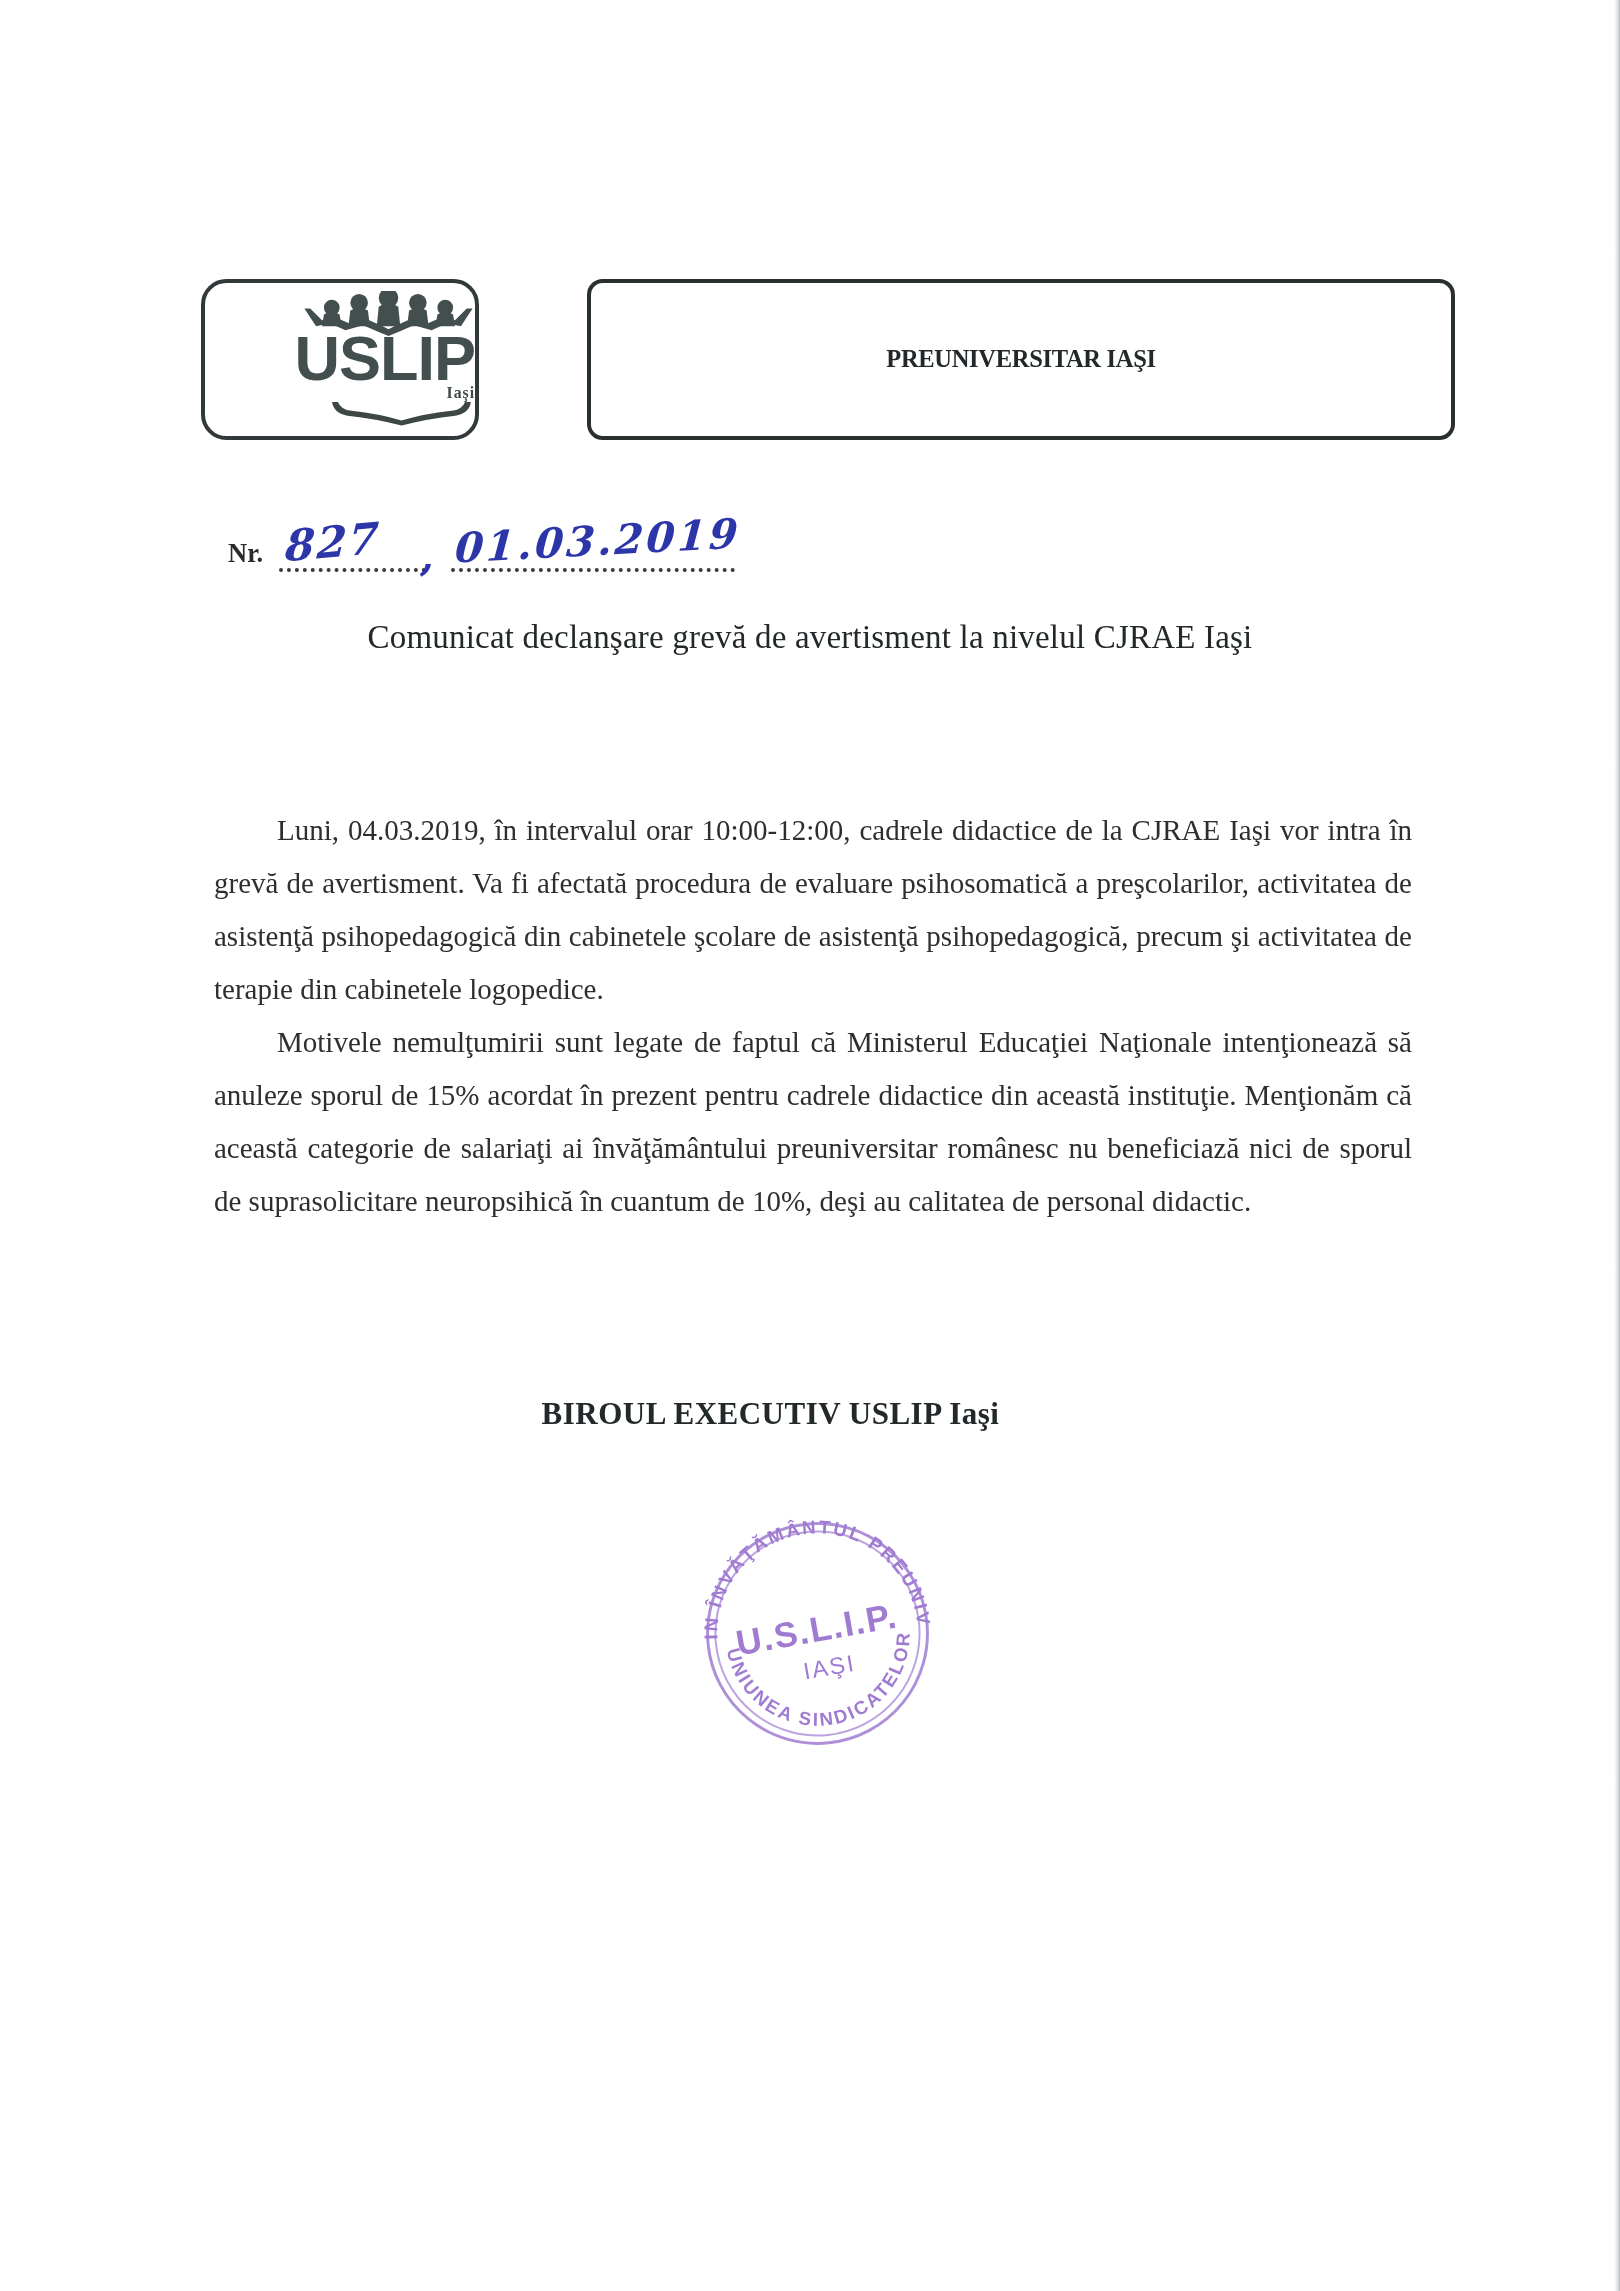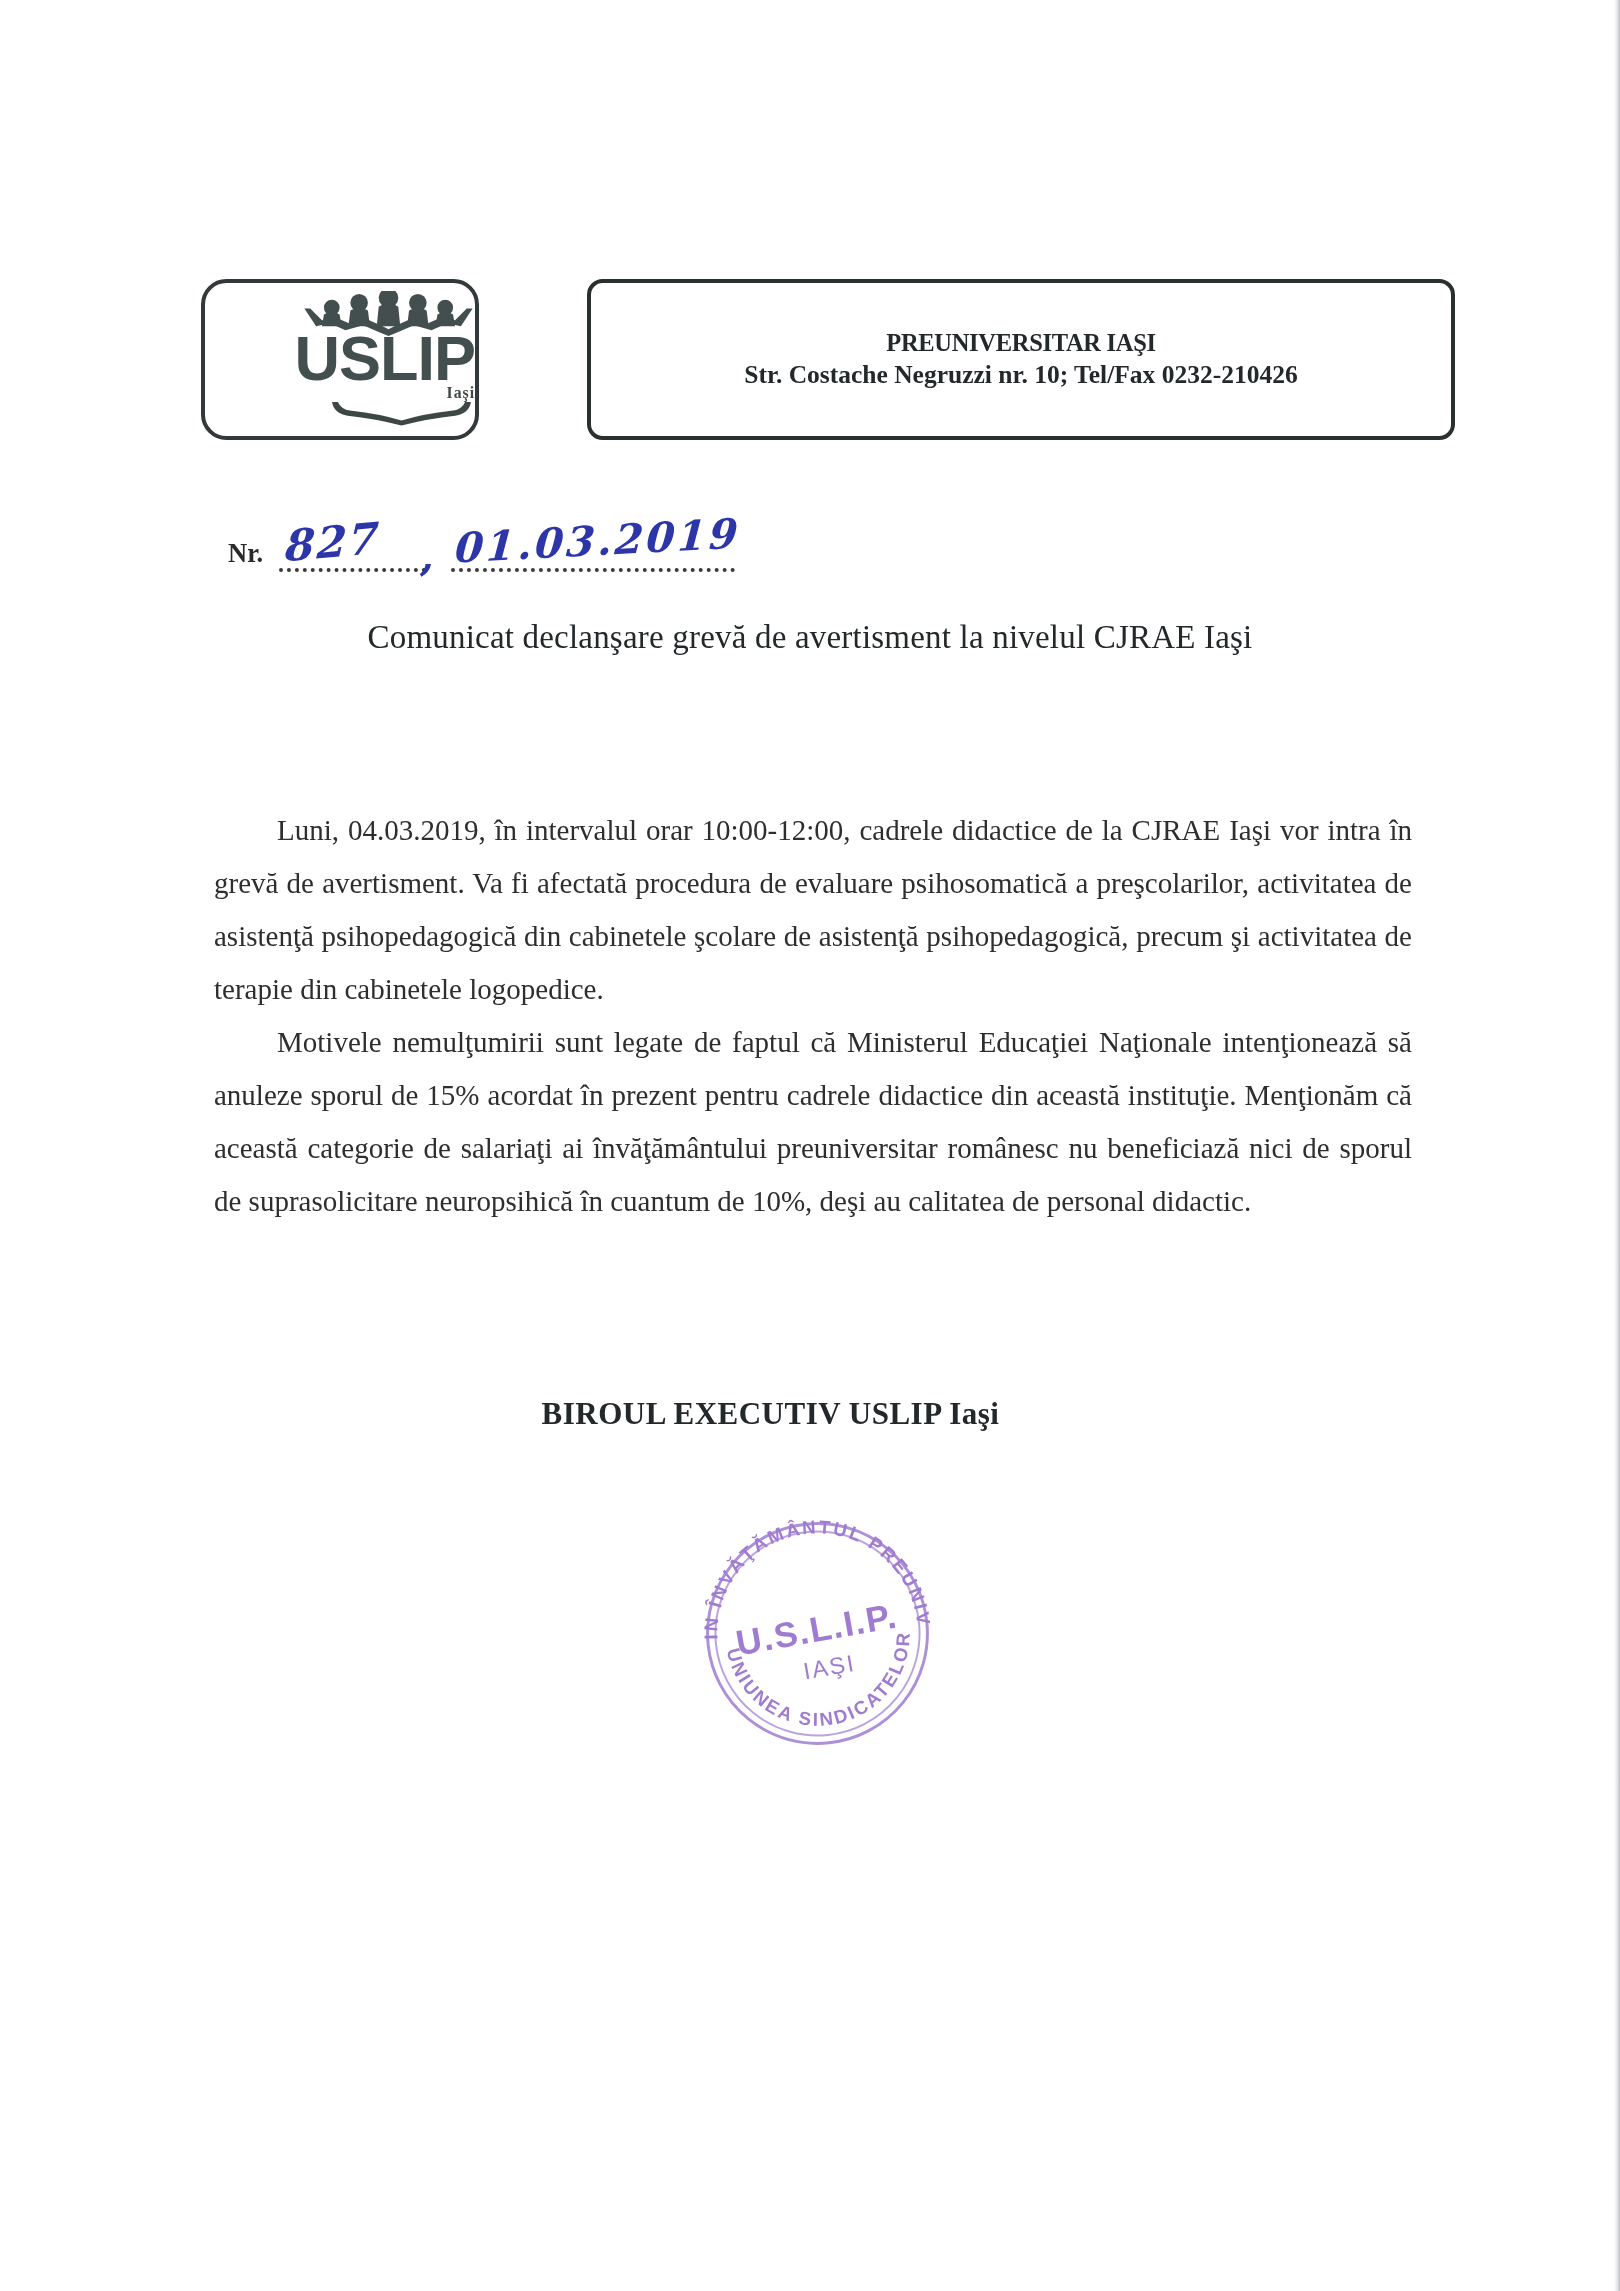--- a/index.html
+++ b/index.html
@@ -252,21 +252,20 @@
         <div class="logo-sub">Iaşi</div>
         <svg class="swoosh-svg" width="147" height="27.4" viewBox="0 0 150 28">
           <path d="M4 2 Q6 14 20 16 Q48 19 75 26 Q102 19 130 16 Q144 14 146 2
                    L140 2 Q137 10 126 11 Q98 14 75 21 Q52 14 24 11 Q13 10 10 2 Z" fill="#3c4746"></path>
         </svg>
       </div>
     </div>
 
     <div class="title-box">
       <div class="org-line">PREUNIVERSITAR IAŞI</div>
-      <div class="org-line addr">Str. Costache Negruzzi nr. 10; Tel/Fax  0232-210426</div>
     </div>
 
   </div>
 
   <div class="nr-row">
     <span class="nr-label">Nr.</span>
     <span class="dots d1"></span>
     <span class="dots d2"></span>
     <span class="hand num">827</span>
     <span class="hand comma">,</span>

